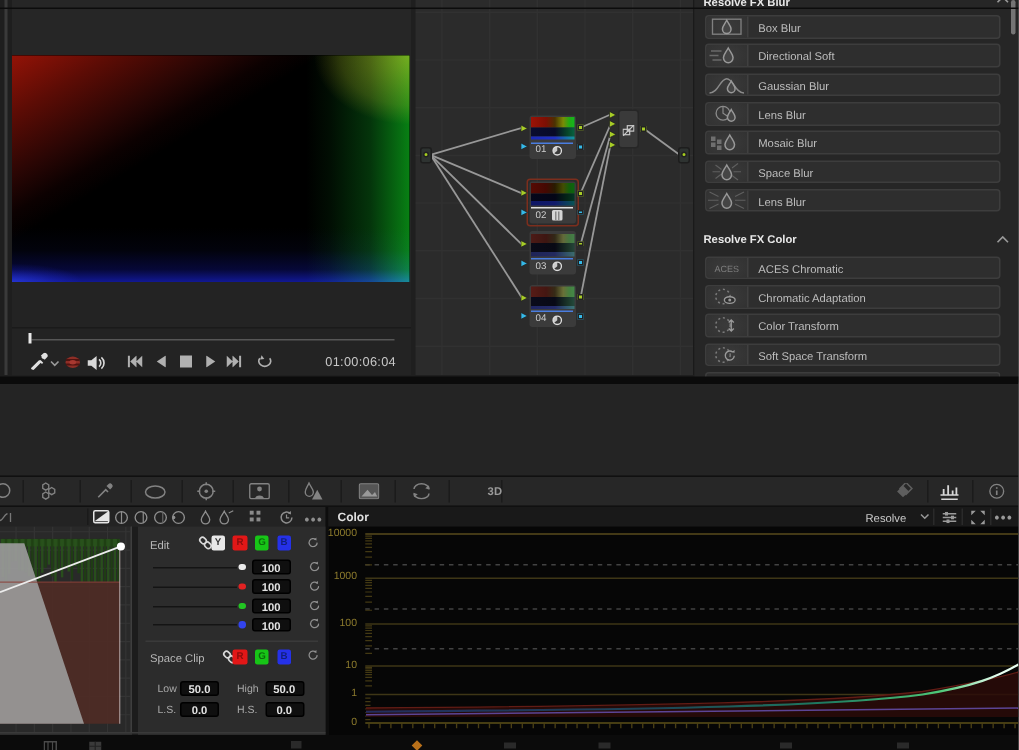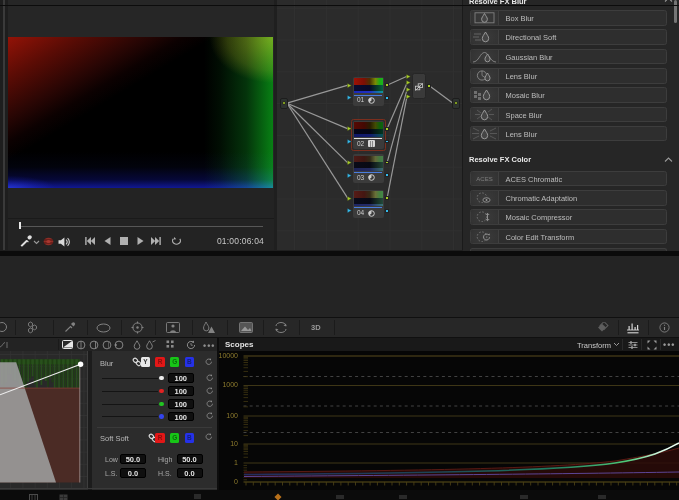--- a/index.html
+++ b/index.html
@@ -287,29 +287,29 @@
 <div class="abs" style="left:498px;top:191.08px;width:1px;height:13.5px;background:#404040"></div>
 <div class="abs" style="left:505.5px;top:194.08px;color:#bdbdbd;font-size:7.5px">Chromatic Adaptation</div>
 <svg class="abs" style="left:471px;top:191.08px" width="27" height="13.5" viewBox="0 0 27 13.5">
     <circle cx="11" cy="6.7" r="4.8" fill="none" stroke="#7a7a7a" stroke-width="1" stroke-dasharray="1.4 1.8"></circle>
     <ellipse cx="15.5" cy="9" rx="3.6" ry="2.2" fill="#2e2e2e" stroke="#9a9a9a" stroke-width="0.9"></ellipse>
     <circle cx="15.5" cy="9" r="1" fill="#9a9a9a"></circle>
   </svg>
 <div class="abs" style="left:470px;top:209.36px;width:196.5px;height:15.5px;background:#2e2e2e;border:1px solid #3d3d3d;border-radius:2.5px"></div>
 <div class="abs" style="left:471px;top:210.36px;width:27px;height:13.5px;border-radius:2px 0 0 2px;background:radial-gradient(60% 80% at 50% 50%, #3b3b3b 0%, #323232 100%)"></div>
 <div class="abs" style="left:498px;top:210.36px;width:1px;height:13.5px;background:#404040"></div>
-<div class="abs" style="left:505.5px;top:213.36px;color:#bdbdbd;font-size:7.5px">Mosaic Compressor</div>
+<div class="abs" style="left:505.5px;top:213.36px;color:#bdbdbd;font-size:7.5px">Color Transform</div>
 <svg class="abs" style="left:471px;top:210.36px" width="27" height="13.5" viewBox="0 0 27 13.5">
     <circle cx="11" cy="6.7" r="4.8" fill="none" stroke="#7a7a7a" stroke-width="1" stroke-dasharray="1.4 1.8"></circle>
     <path d="M16.5 3.5 v7 M14.8 5 l1.7-1.7 1.7 1.7 M14.8 9 l1.7 1.7 1.7-1.7" fill="none" stroke="#9a9a9a" stroke-width="0.9"></path>
   </svg>
 <div class="abs" style="left:470px;top:228.64000000000001px;width:196.5px;height:15.5px;background:#2e2e2e;border:1px solid #3d3d3d;border-radius:2.5px"></div>
 <div class="abs" style="left:471px;top:229.64000000000001px;width:27px;height:13.5px;border-radius:2px 0 0 2px;background:radial-gradient(60% 80% at 50% 50%, #3b3b3b 0%, #323232 100%)"></div>
 <div class="abs" style="left:498px;top:229.64000000000001px;width:1px;height:13.5px;background:#404040"></div>
-<div class="abs" style="left:505.5px;top:232.64000000000001px;color:#bdbdbd;font-size:7.5px">Color Edit Transform</div>
+<div class="abs" style="left:505.5px;top:232.64000000000001px;color:#bdbdbd;font-size:7.5px">Soft Space Transform</div>
 <svg class="abs" style="left:471px;top:229.64000000000001px" width="27" height="13.5" viewBox="0 0 27 13.5">
     <circle cx="11" cy="6.7" r="4.8" fill="none" stroke="#7a7a7a" stroke-width="1" stroke-dasharray="1.4 1.8"></circle>
     <path d="M18.5 7.2 a3 3 0 1 1-1-2.4" fill="none" stroke="#9a9a9a" stroke-width="0.9"></path>
     <path d="M18.8 3.4 l-0.2 2 -1.8-0.9 Z" fill="#9a9a9a"></path>
   </svg>
 <div class="abs" style="left:470px;top:247.92000000000002px;width:196.5px;height:6px;background:#2e2e2e;border:1px solid #3d3d3d;border-bottom:none;border-radius:2.5px 2.5px 0 0"></div>
 <div class="abs" style="left:673.8px;top:0;width:3.6px;height:22.5px;background:#757575;border-radius:2px"></div>
 <div class="abs" style="left:0;top:5px;width:679px;height:1.3px;background:#0c0c0c"></div>
 <div class="abs" style="left:0;top:250.5px;width:679px;height:5px;background:#0b0b0b"></div>
 <div class="abs" style="left:0;top:255.5px;width:679px;height:61px;background:#242424"></div>
@@ -359,21 +359,21 @@
 <path d="M9.5 5.5 L13 12 H6 Z" fill="#828282"></path>
   </svg>
 <svg class="abs" style="left:239px;top:321.5px" width="14" height="11" viewBox="0 0 14 11">
 <rect x="0.5" y="0.5" width="13" height="10" rx="1" fill="#555" stroke="#828282" stroke-width="0.8"></rect>
 <path d="M2 9 L6 4.5 L9 8 L11 6 L12.5 9 Z" fill="#999"></path>
   </svg>
 <svg class="abs" style="left:274px;top:321.5px" width="14" height="11" viewBox="0 0 14 11">
 <path d="M2 4 a5 3.5 0 0 1 10 0 M12 7 a5 3.5 0 0 1-10 0" fill="none" stroke="#828282" stroke-width="1"></path>
 <path d="M12 1.5 l0.3 3 -2.8-1 Z M2 9.5 l-0.3-3 2.8 1 Z" fill="#828282"></path>
   </svg>
-<div class="abs" style="left:311px;top:323px;color:#9a9a9a;font-size:7.5px;font-weight:bold;letter-spacing:0.2px">3D</div>
+<div class="abs" style="left:325px;top:323px;color:#9a9a9a;font-size:7.5px;font-weight:bold;letter-spacing:0.2px">3D</div>
 <svg class="abs" style="left:597px;top:322px" width="12" height="11" viewBox="0 0 12 11">
 <rect x="4.2" y="0.8" width="5.6" height="5.6" transform="rotate(45 7 3.6)" fill="none" stroke="#5e5e5e" stroke-width="1"></rect>
 <rect x="2.2" y="2.8" width="5.6" height="5.6" transform="rotate(45 5 5.6)" fill="#5e5e5e"></rect>
   </svg>
 <svg class="abs" style="left:626px;top:321px" width="14" height="13" viewBox="0 0 14 13">
 <path d="M1 9 h12" stroke="#d8d8d8" stroke-width="0.9" fill="none"></path>
 <path d="M2.5 9 v-4 h1.2 v4 M5.5 9 v-6.5 h1.2 v6.5 M8.5 9 v-3 h1.2 v3 M11 9 v-5 h1.2 v5" fill="#d8d8d8"></path>
 <path d="M1.5 11.8 h11" stroke="#d8d8d8" stroke-width="1.1"></path>
   </svg>
 <svg class="abs" style="left:659px;top:321.5px" width="11" height="11" viewBox="0 0 11 11">
@@ -422,22 +422,22 @@
     </g>
   </svg>
 <svg class="abs" style="left:186px;top:339.5px" width="10" height="10" viewBox="0 0 10 10">
 <path d="M8.6 5a3.6 3.6 0 1 1-1.2-2.7" fill="none" stroke="#8e8e8e" stroke-width="1"></path>
 <path d="M7.9 0.6 L8 3 L5.8 2.2 Z" fill="#8e8e8e"></path>
     <path d="M5 3 V5.2 H6.8" stroke="#8e8e8e" stroke-width="0.8" fill="none"></path>
   </svg>
 <div class="abs" style="left:203px;top:341px;color:#8e8e8e;font-size:9px;letter-spacing:1px;font-weight:bold">•••</div>
 <div class="abs" style="left:216.5px;top:338px;width:2.5px;height:162px;background:#0d0d0d"></div>
 <div class="abs" style="left:219px;top:338px;width:460px;height:12.5px;background:#191919"></div>
-<div class="abs" style="left:225px;top:340px;color:#e2e2e2;font-size:8px;font-weight:bold">Scopes</div>
-<div class="abs" style="left:577px;top:340.5px;color:#c9c9c9;font-size:7.5px">Transform</div>
+<div class="abs" style="left:225px;top:340px;color:#e2e2e2;font-size:8px;font-weight:bold">Color</div>
+<div class="abs" style="left:577px;top:340.5px;color:#c9c9c9;font-size:7.5px">Resolve</div>
 <svg class="abs" style="left:613px;top:342px" width="7" height="5" viewBox="0 0 7 5">
 <path d="M1 1 l2.5 2.5 L6 1" stroke="#999" stroke-width="1" fill="none"></path>
   </svg>
 <div class="abs" style="left:622px;top:339px;width:1px;height:10.5px;background:#2a2a2a"></div>
 <div class="abs" style="left:641px;top:339px;width:1px;height:10.5px;background:#2a2a2a"></div>
 <div class="abs" style="left:659.5px;top:339px;width:1px;height:10.5px;background:#2a2a2a"></div>
 <svg class="abs" style="left:627.5px;top:339.5px" width="10" height="10" viewBox="0 0 10 10">
 <g stroke="#9a9a9a" stroke-width="0.9">
       <path d="M0.5 2.5 h9 M0.5 5 h9 M0.5 7.5 h9"></path>
     </g>
@@ -513,21 +513,21 @@
     <rect x="78.0" y="8.3" width="1.6" height="28.5" fill="#1e3f12" opacity="0.92"></rect>
     <rect x="0" y="37.1" width="79.8" height="94.4" fill="#4f2b25" opacity="0.9"></rect>
     <polygon points="0,11.2 16.2,11.2 56,131.5 0,131.5" fill="#9c9c9c" opacity="0.9"></polygon>
     <line x1="0" y1="37.1" x2="79.8" y2="37.1" stroke="#8a4038" stroke-width="0.9" opacity="0.8"></line>
     <line x1="79.8" y1="13.3" x2="79.8" y2="131.5" stroke="#d8c8c8" stroke-width="0.9" opacity="0.6"></line>
     <line x1="0" y1="43.8" x2="80.6" y2="13.3" stroke="#ececec" stroke-width="1.2"></line>
     <circle cx="80.6" cy="13.3" r="2.7" fill="#ffffff"></circle>
   </svg>
 <div class="abs" style="left:87px;top:350.5px;width:1px;height:137px;background:#3e3e3e"></div>
 <div class="abs" style="left:88px;top:350.5px;width:4px;height:139.5px;background:#1c1c1c"></div>
-<div class="abs" style="left:100px;top:358.5px;color:#b8b8b8;font-size:7.5px">Blur</div>
+<div class="abs" style="left:100px;top:358.5px;color:#b8b8b8;font-size:7.5px">Edit</div>
 <svg style="position:absolute;left:131.5px;top:357px" width="10" height="10" viewBox="0 0 10 10">
     <g fill="none" stroke="#dadada" stroke-width="1.1" transform="rotate(-45 5 5)">
       <rect x="3.2" y="0.4" width="3.6" height="4.6" rx="1.8"></rect>
       <rect x="3.2" y="4.9" width="3.6" height="4.6" rx="1.8"></rect>
     </g>
   </svg>
 <div style="position:absolute;left:140.5px;top:357px;width:9.6px;height:10px;background:#e8e8e8;border-radius:1.5px;color:#333;font-size:6.5px;font-weight:bold;text-align:center;line-height:10px">Y</div>
 <div style="position:absolute;left:155.2px;top:357px;width:9.6px;height:10px;background:#e21717;border-radius:1.5px;color:#8a0d0d;font-size:6.5px;font-weight:bold;text-align:center;line-height:10px">R</div>
 <div style="position:absolute;left:169.9px;top:357px;width:9.6px;height:10px;background:#17c517;border-radius:1.5px;color:#0b6b0b;font-size:6.5px;font-weight:bold;text-align:center;line-height:10px">G</div>
 <div style="position:absolute;left:184.6px;top:357px;width:9.6px;height:10px;background:#2531e8;border-radius:1.5px;color:#111f7a;font-size:6.5px;font-weight:bold;text-align:center;line-height:10px">B</div>
@@ -557,21 +557,21 @@
     <path d="M7.9 0.4 L8 3 L5.6 2.2 Z" fill="#8f8f8f"></path>
   </svg>
 <div class="abs" style="left:102px;top:416.1px;width:56px;height:1px;background:#141414"></div>
 <div class="abs" style="left:159px;top:414.3px;width:4.6px;height:4.6px;border-radius:50%;background:#3344ee"></div>
 <div style="position:absolute;left:168px;top:411.6px;width:25.5px;height:9.8px;background:#0f0f0f;border:1px solid #000;border-radius:2px;color:#e2e2e2;font-size:7.5px;font-weight:bold;text-align:center;line-height:9.8px;box-sizing:border-box">100</div>
 <svg style="position:absolute;left:205.5px;top:412.1px" width="7.5" height="7.5" viewBox="0 0 10 10">
     <path d="M8.6 5a3.6 3.6 0 1 1-1.2-2.7" fill="none" stroke="#8f8f8f" stroke-width="1.1"></path>
     <path d="M7.9 0.4 L8 3 L5.6 2.2 Z" fill="#8f8f8f"></path>
   </svg>
 <div class="abs" style="left:97px;top:427px;width:115px;height:1px;background:#3a3a3a"></div>
-<div class="abs" style="left:100px;top:434px;color:#b8b8b8;font-size:7.5px">Soft Soft</div>
+<div class="abs" style="left:100px;top:434px;color:#b8b8b8;font-size:7.5px">Space Clip</div>
 <svg style="position:absolute;left:147.5px;top:433px" width="10" height="10" viewBox="0 0 10 10">
     <g fill="none" stroke="#dadada" stroke-width="1.1" transform="rotate(-45 5 5)">
       <rect x="3.2" y="0.4" width="3.6" height="4.6" rx="1.8"></rect>
       <rect x="3.2" y="4.9" width="3.6" height="4.6" rx="1.8"></rect>
     </g>
   </svg>
 <div style="position:absolute;left:155.2px;top:432.8px;width:9.6px;height:10px;background:#e21717;border-radius:1.5px;color:#8a0d0d;font-size:6.5px;font-weight:bold;text-align:center;line-height:10px">R</div>
 <div style="position:absolute;left:169.9px;top:432.8px;width:9.6px;height:10px;background:#17c517;border-radius:1.5px;color:#0b6b0b;font-size:6.5px;font-weight:bold;text-align:center;line-height:10px">G</div>
 <div style="position:absolute;left:184.6px;top:432.8px;width:9.6px;height:10px;background:#2531e8;border-radius:1.5px;color:#111f7a;font-size:6.5px;font-weight:bold;text-align:center;line-height:10px">B</div>
 <svg style="position:absolute;left:205px;top:433.3px" width="7.5" height="7.5" viewBox="0 0 10 10">

